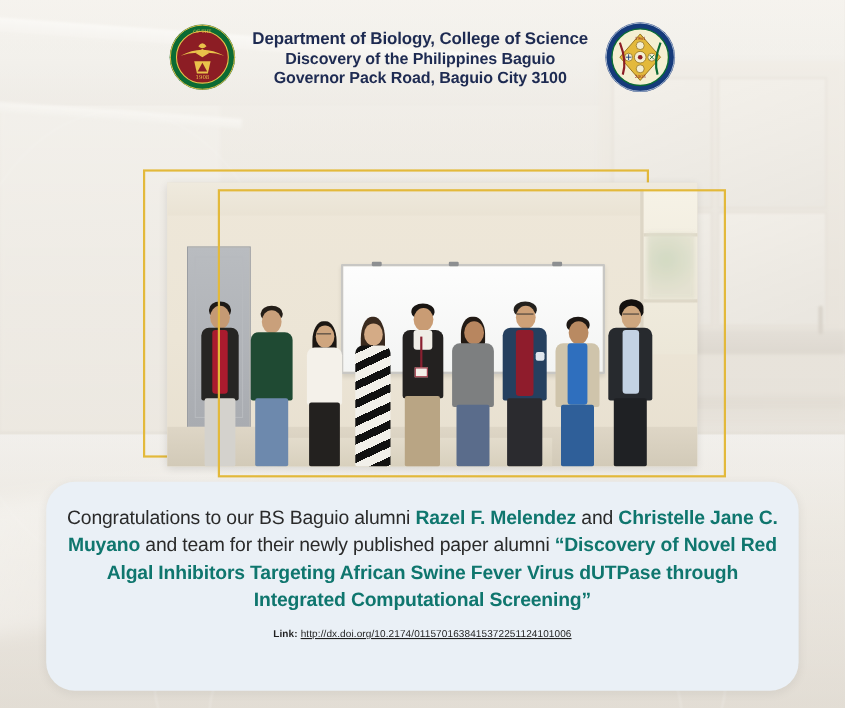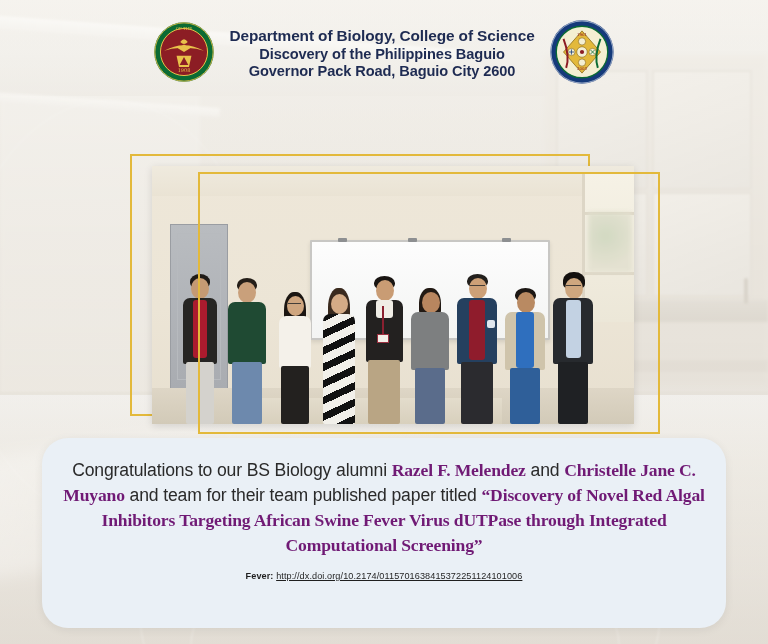--- a/index.html
+++ b/index.html
@@ -164,21 +164,21 @@
     display:flex; flex-direction:column; align-items:center;
   }
   .card-body {
     text-align:center;
     font-size:17.6px;
     line-height:1.42;
     color:#2a2a2a;
     letter-spacing:-0.15px;
     max-width:648px;
   }
-  .card-body b { font-weight:bold; color:#701a75;font-family:Liberation Serif, serif; }
+  .card-body b { font-weight:bold; color:#0f766e; }
   .link-row {
     margin-top:13px;
     font-size:9.1px;
     color:#1f1f1f;
     letter-spacing:0.1px;
   }
   .link-label { font-weight:bold; }
   .link-url { text-decoration:underline; color:#1f1f1f; }
 </style>
 </head>
@@ -226,21 +226,21 @@
           <path d="M38 56 h24 l-4 18 h-16 Z" fill="#e9c24a"></path>
           <path d="M50 58 l7 13 h-14 Z" fill="#8c1d24"></path>
           <text x="50" y="82" font-family="DejaVu Serif, serif" font-size="8" fill="#e9c24a" text-anchor="middle">1908</text>
           <text x="50" y="14" font-family="DejaVu Serif, serif" font-size="6.5" fill="#e9c24a" text-anchor="middle">OF THE</text>
         </svg>
       </div>
 
       <div class="header-text">
         <div class="hdr-line1">Department of Biology, College of Science</div>
         <div class="hdr-line2">Discovery of the Philippines Baguio</div>
-        <div class="hdr-line3">Governor Pack Road, Baguio City 2600</div>
+        <div class="hdr-line3">Governor Pack Road, Baguio City 3100</div>
       </div>
 
       <div class="seal">
         <svg width="66" height="66" viewBox="0 0 100 100">
           <circle cx="50" cy="50" r="48" fill="#153a7a"></circle>
           <circle cx="50" cy="50" r="39" fill="#f4efd2"></circle>
           <circle cx="50" cy="50" r="39" fill="none" stroke="#0b6b34" stroke-width="2"></circle>
           <circle cx="50" cy="50" r="47" fill="none" stroke="#dfe4ef" stroke-width="1"></circle>
           <path d="M50 18 L78 50 L50 82 L22 50 Z" fill="#e3b93b" stroke="#8c6a14" stroke-width="1.2"></path>
           <circle cx="50" cy="50" r="8" fill="#f4efd2" stroke="#8c6a14" stroke-width="1"></circle>
@@ -358,20 +358,20 @@
         <div class="body" style="left:3px;top:26px;width:40px;height:66px;background:#272a2e;"></div>
         <div class="body" style="left:16px;top:28px;width:15px;height:58px;background:#c3d2e3;border-radius:3px;"></div>
         <div class="legs" style="left:8px;top:90px;width:30px;height:62px;background:#1f2124;"></div>
       </div>
     </div>
 
     <div class="gold-frame front"></div>
   </div>
 
   <div class="card">
-    <div class="card-body"><span>Congratulations to our BS Biology alumni </span><b>Razel F. Melendez</b><span> and </span><b>Christelle Jane C. Muyano</b><span> and team for their team published paper titled </span><b>“Discovery of Novel Red Algal Inhibitors Targeting African Swine Fever Virus dUTPase through Integrated Computational Screening”</b></div>
+    <div class="card-body"><span>Congratulations to our BS Baguio alumni </span><b>Razel F. Melendez</b><span> and </span><b>Christelle Jane C. Muyano</b><span> and team for their newly published paper alumni </span><b>“Discovery of Novel Red Algal Inhibitors Targeting African Swine Fever Virus dUTPase through Integrated Computational Screening”</b></div>
     <div class="link-row">
-      <span class="link-label">Fever:</span>
+      <span class="link-label">Link:</span>
       <a class="link-url" href="#">http://dx.doi.org/10.2174/0115701638415372251124101006</a>
     </div>
   </div>
 
 </div>
 
 </body></html>

